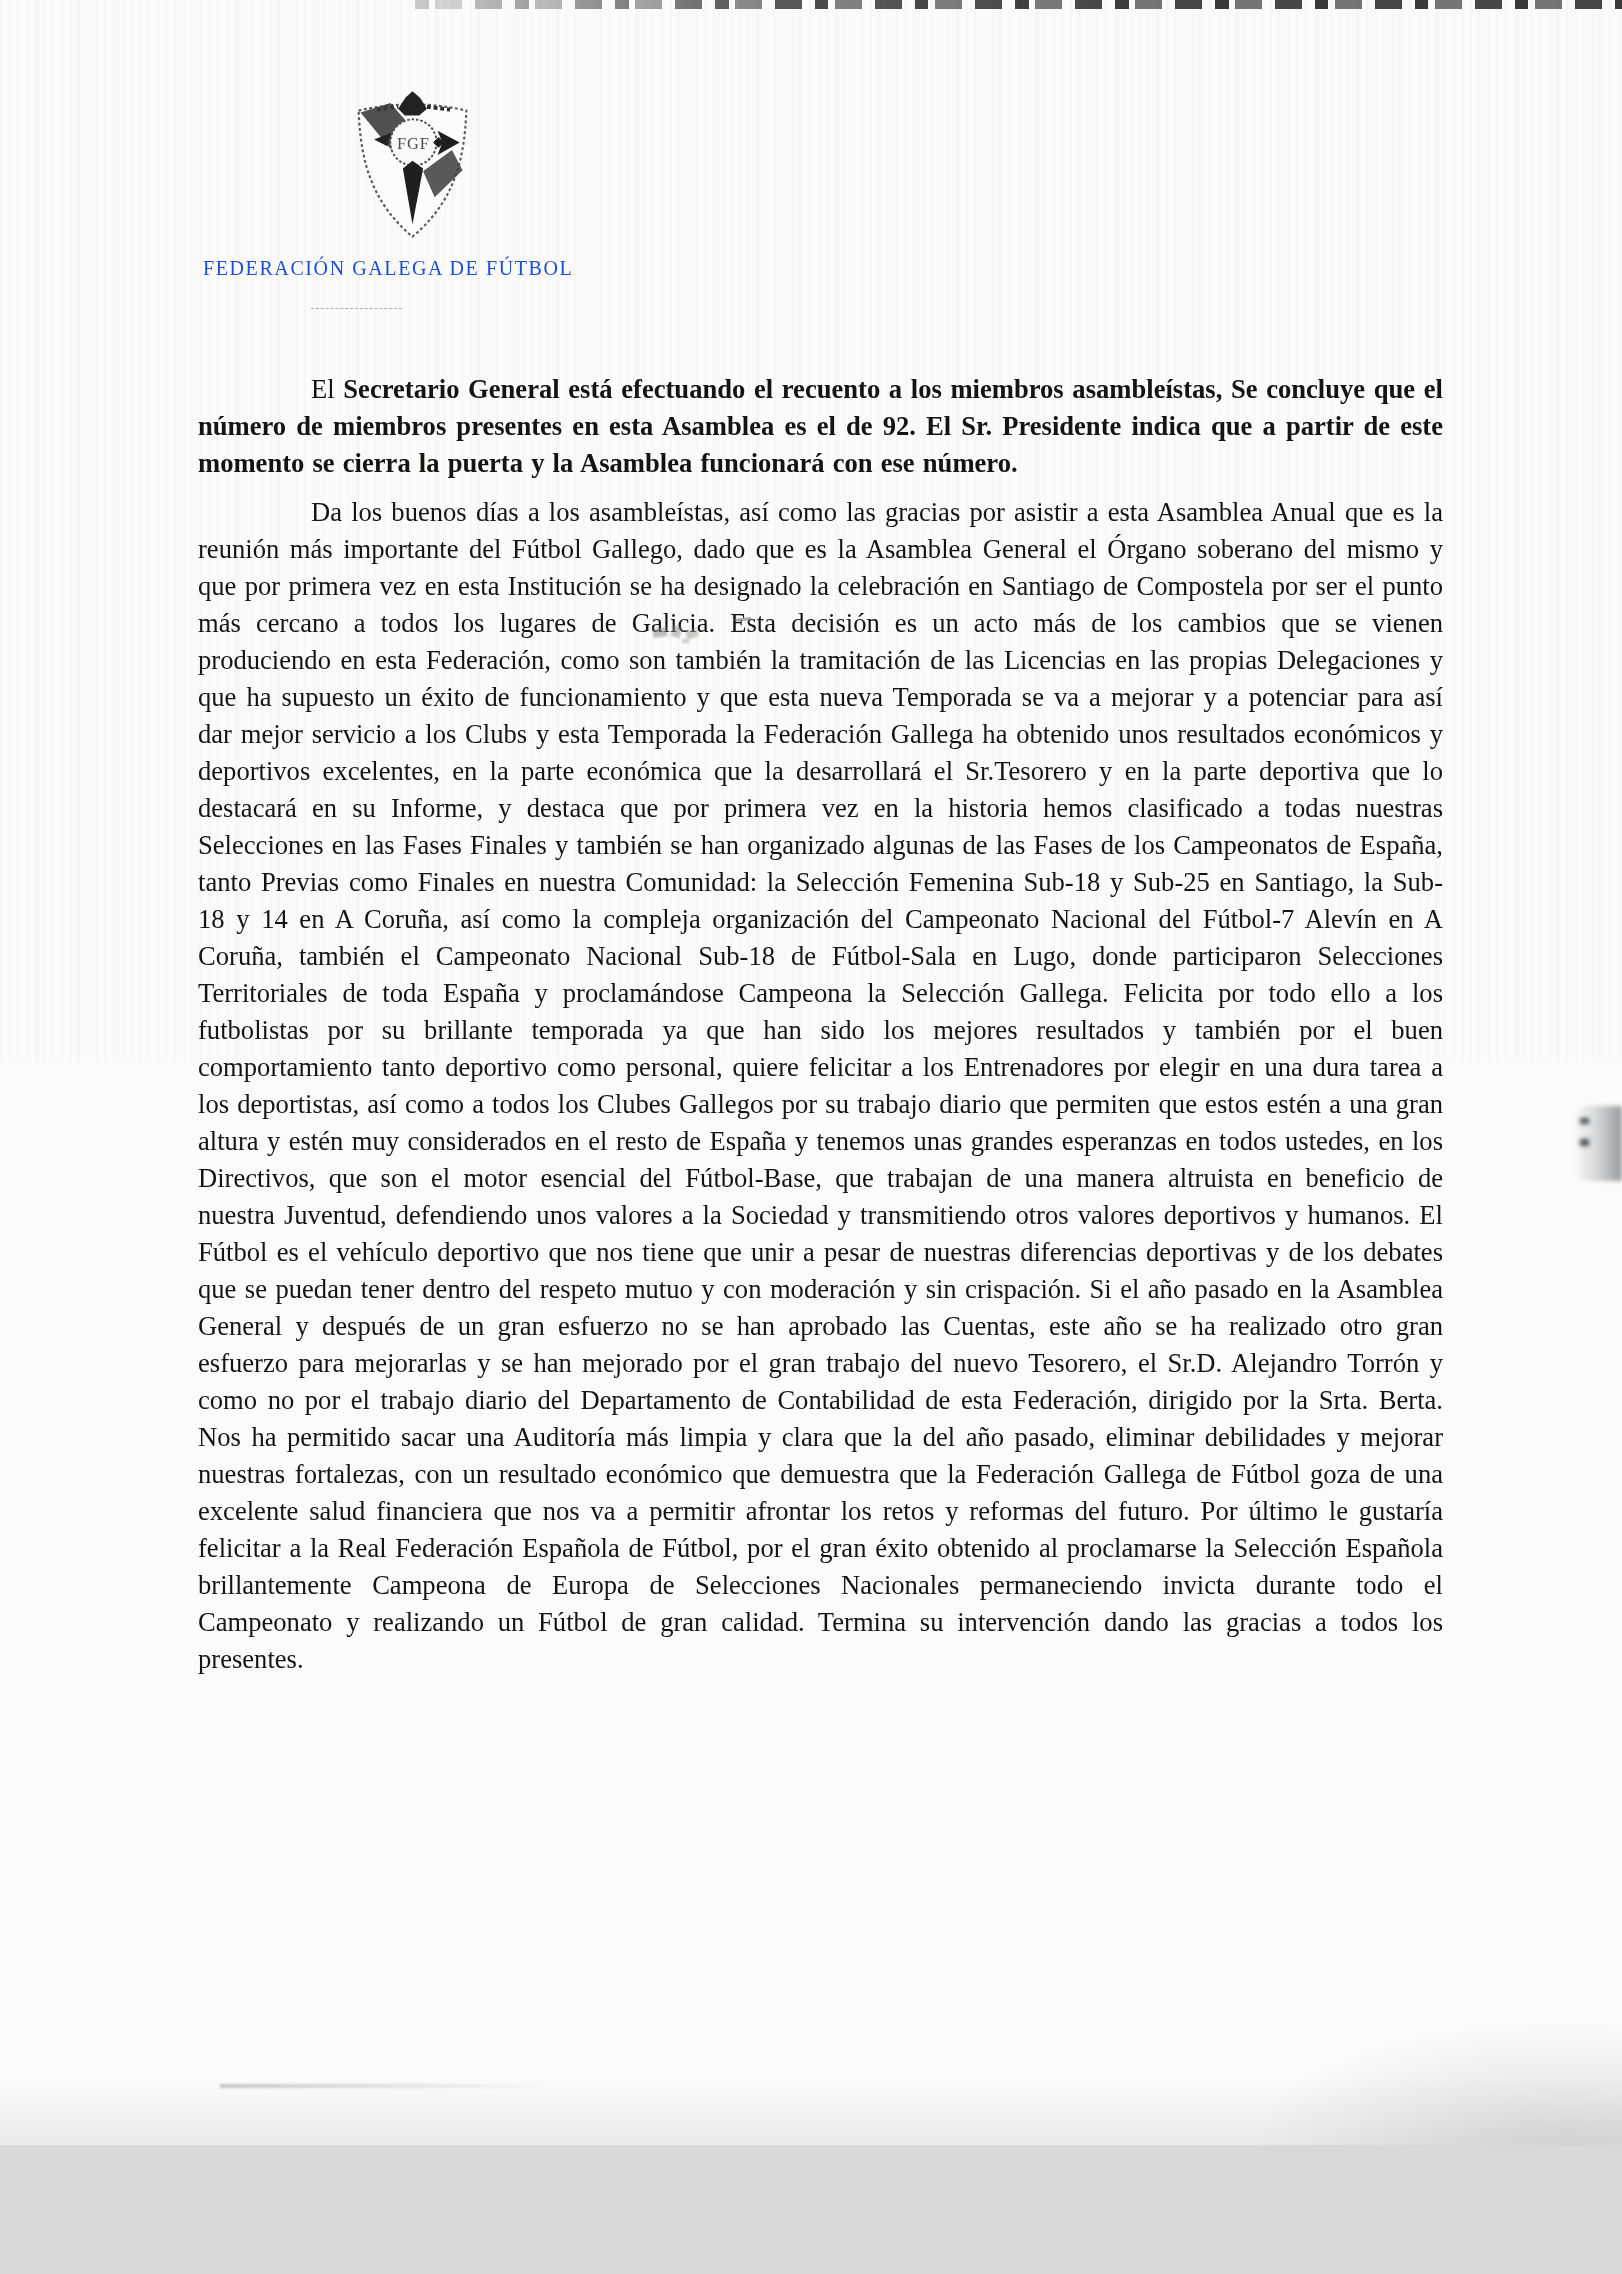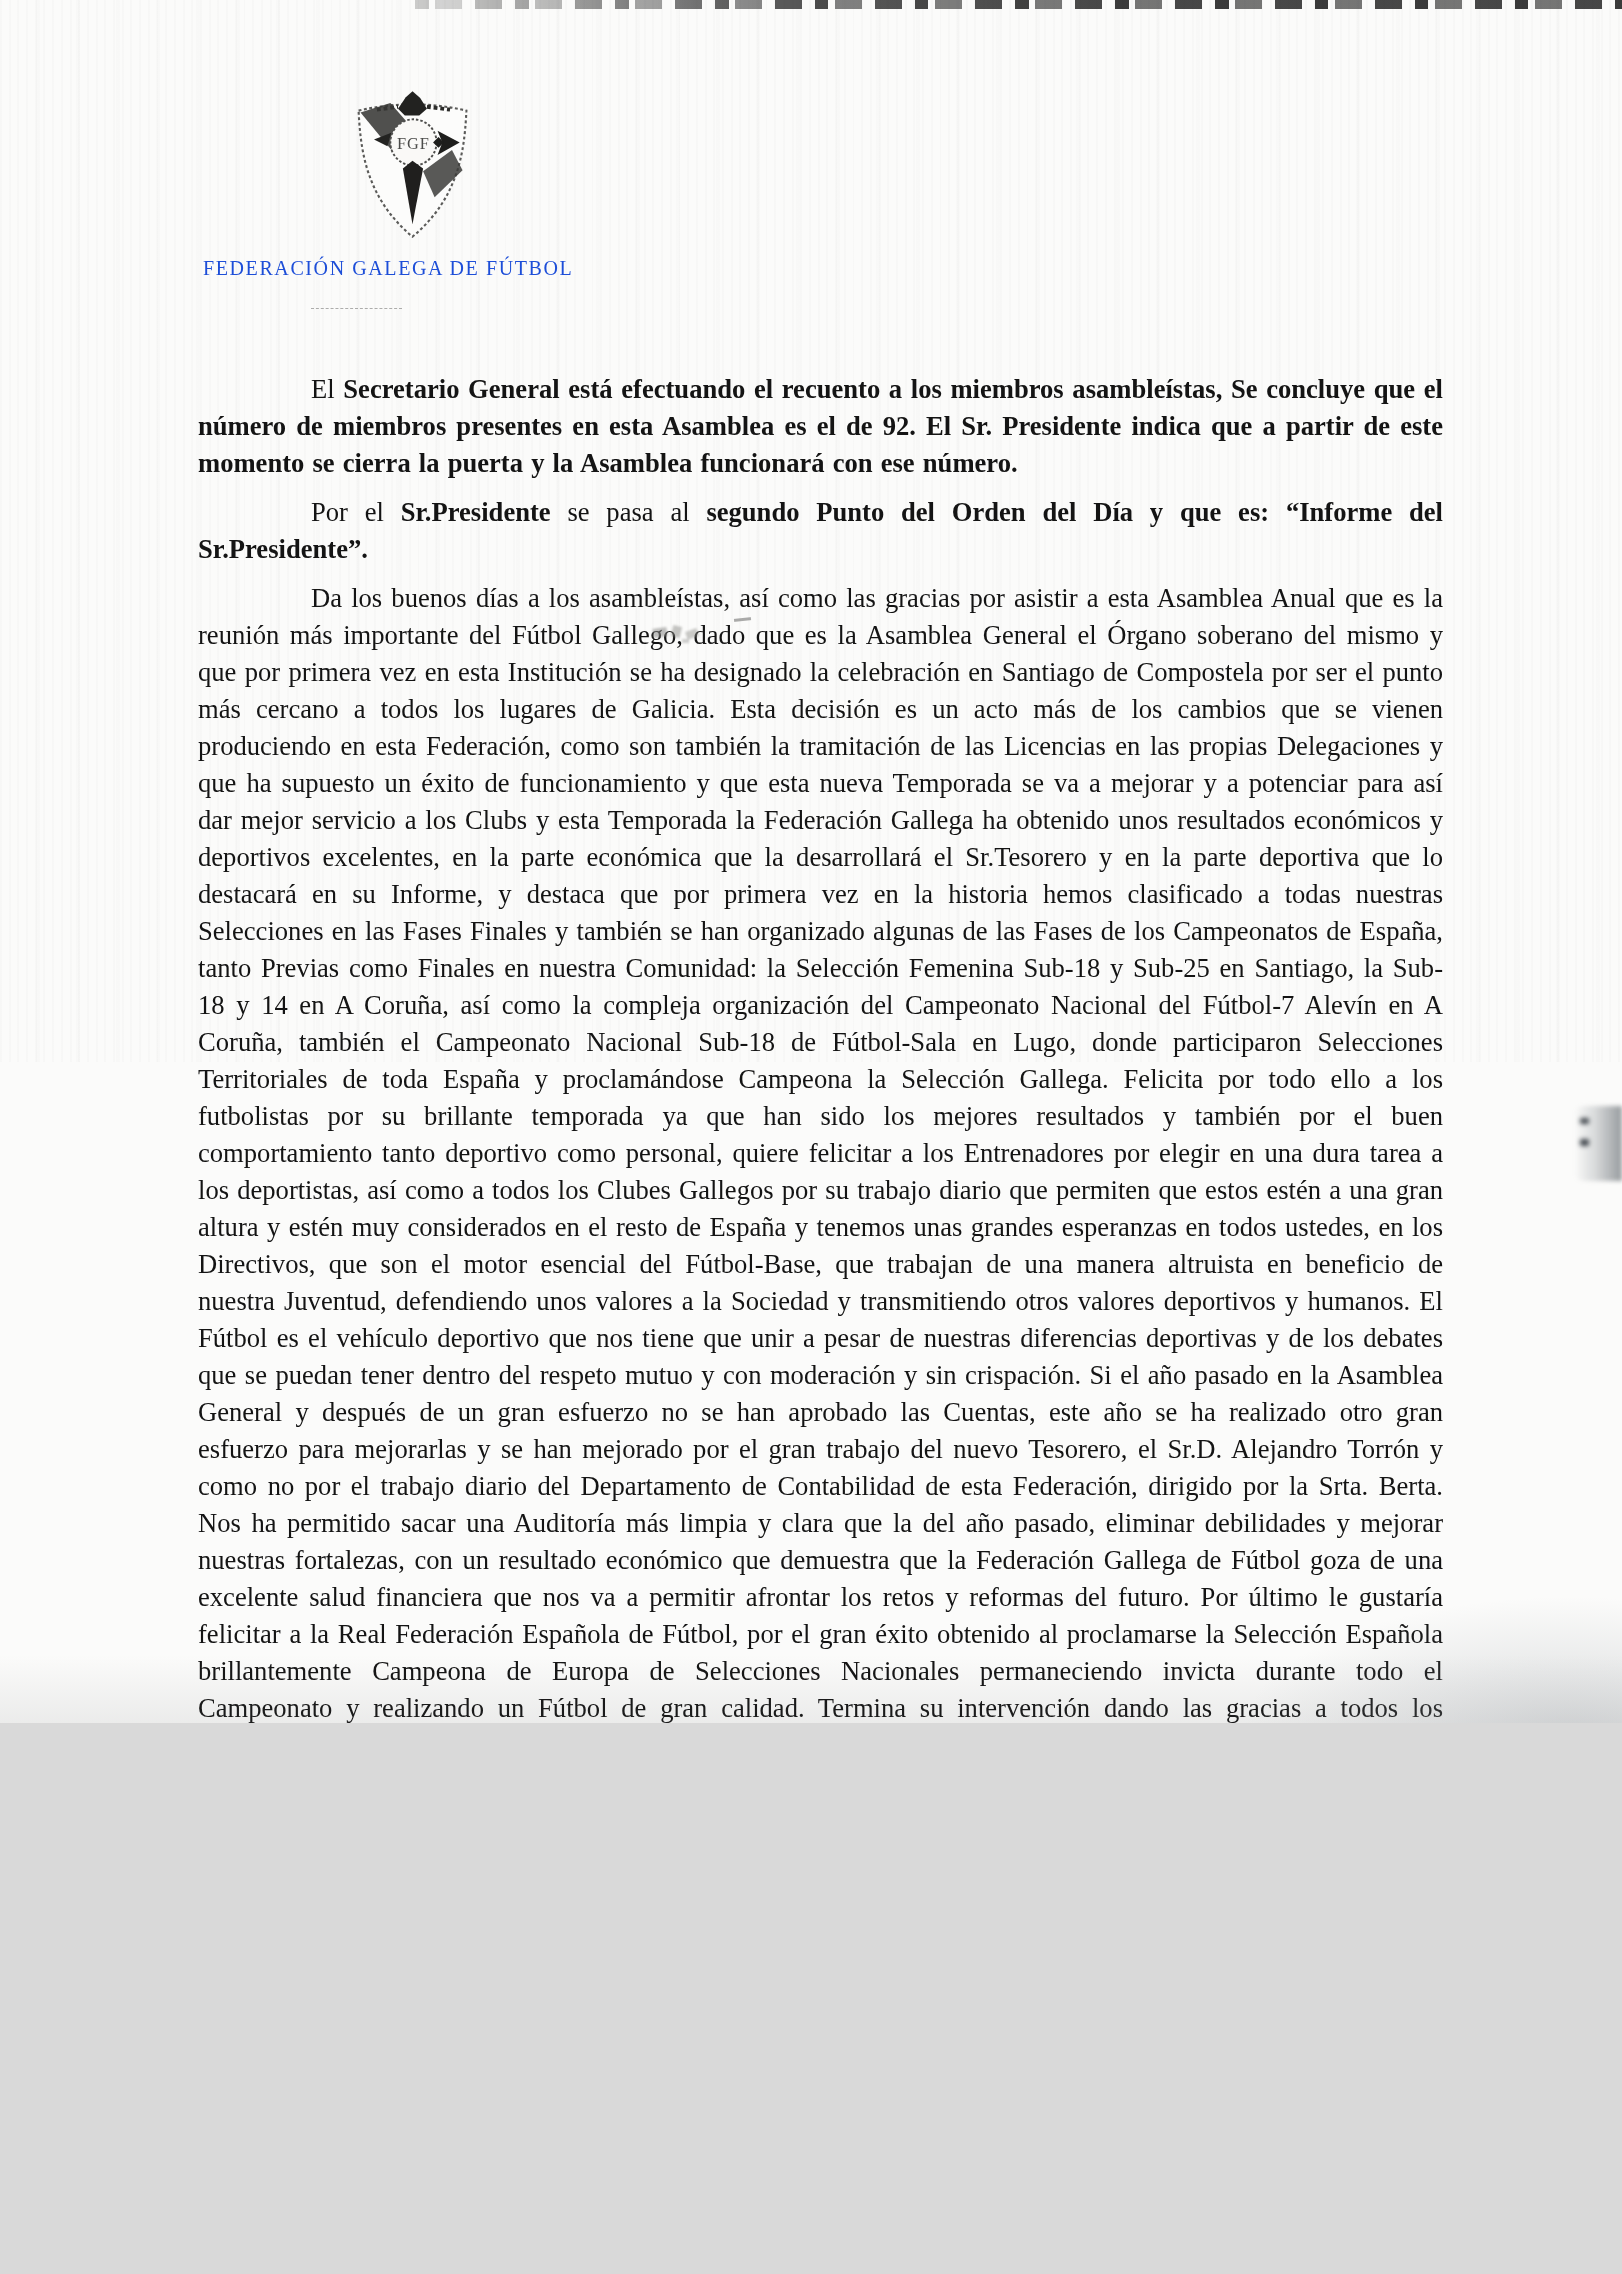--- a/index.html
+++ b/index.html
@@ -1,18 +1,18 @@
 <!DOCTYPE html>
 <html lang="es"><head>
 <meta charset="utf-8">
 <style>
   html,body{margin:0;padding:0;background:#d9d9d9;}
   .page{
     position:relative;
-    width:1622px;height:1723px;
+    width:1622px;height:2145px;
     margin:0 auto;
     background:#fbfbfa;
     overflow:hidden;
     font-family:"Liberation Serif", serif;
     color:#141414;
   }
   
   .scan-noise{
     position:absolute;left:0;top:0;width:100%;height:1062px;
     background:
@@ -123,21 +123,20 @@
 
     <polygon points="78,85 108,63 119,84 90,112" fill="#3c3c3a" opacity="0.85"></polygon>
   </svg>
 
   <div class="org-title">FEDERACIÓN GALEGA DE FÚTBOL</div>
   <div class="title-underline"></div>
 
   <div class="body-text">
     <p class="p1"><span>El </span><span class="b">Secretario General está efectuando el recuento a los miembros asambleístas, Se concluye que el número de miembros presentes en esta Asamblea es el de 92. El Sr. Presidente indica que a partir de este momento se cierra la puerta y la Asamblea funcionará con ese número.</span></p>
 
-    <p class="p2"><span>Por el </span><span class="b">Sr.Presidente</span><span> se pasa al </span><span class="b">segundo Punto del Orden del Día y que es: </span><span class="b">“Informe del Sr.Presidente”.</span></p>
 
     <p class="p3">Da los buenos días a los asambleístas, así como las gracias por asistir a esta Asamblea Anual que es la reunión más importante del Fútbol Gallego, dado que es la Asamblea General el Órgano soberano del mismo y que por primera vez en esta Institución se ha designado la celebración en Santiago de Compostela por ser el punto más cercano a todos los lugares de Galicia. Esta decisión es un acto más de los cambios que se vienen produciendo en esta Federación, como son también la tramitación de las Licencias en las propias Delegaciones y que ha supuesto un éxito de funcionamiento y que esta nueva Temporada se va a mejorar y a potenciar para así dar mejor servicio a los Clubs y esta Temporada la Federación Gallega ha obtenido unos resultados económicos y deportivos excelentes, en la parte económica que la desarrollará el Sr.Tesorero y en la parte deportiva que lo destacará en su Informe, y destaca que por primera vez en la historia hemos clasificado a todas nuestras Selecciones en las Fases Finales y también se han organizado algunas de las Fases de los Campeonatos de España, tanto Previas como Finales en nuestra Comunidad: la Selección Femenina Sub-18 y Sub-25 en Santiago, la Sub-18 y 14 en A Coruña, así como la compleja organización del Campeonato Nacional del Fútbol-7 Alevín en A Coruña, también el Campeonato Nacional Sub-18 de Fútbol-Sala en Lugo, donde participaron Selecciones Territoriales de toda España y proclamándose Campeona la Selección Gallega. Felicita por todo ello a los futbolistas por su brillante temporada ya que han sido los mejores resultados y también por el buen comportamiento tanto deportivo como personal, quiere felicitar a los Entrenadores por elegir en una dura tarea a los deportistas, así como a todos los Clubes Gallegos por su trabajo diario que permiten que estos estén a una gran altura y estén muy considerados en el resto de España y tenemos unas grandes esperanzas en todos ustedes, en los Directivos, que son el motor esencial del Fútbol-Base, que trabajan de una manera altruista en beneficio de nuestra Juventud, defendiendo unos valores a la Sociedad y transmitiendo otros valores deportivos y humanos. El Fútbol es el vehículo deportivo que nos tiene que unir a pesar de nuestras diferencias deportivas y de los debates que se puedan tener dentro del respeto mutuo y con moderación y sin crispación. Si el año pasado en la Asamblea General y después de un gran esfuerzo no se han aprobado las Cuentas, este año se ha realizado otro gran esfuerzo para mejorarlas y se han mejorado por el gran trabajo del nuevo Tesorero, el Sr.D. Alejandro Torrón y como no por el trabajo diario del Departamento de Contabilidad de esta Federación, dirigido por la Srta. Berta. Nos ha permitido sacar una Auditoría más limpia y clara que la del año pasado, eliminar debilidades y mejorar nuestras fortalezas, con un resultado económico que demuestra que la Federación Gallega de Fútbol goza de una excelente salud financiera que nos va a permitir afrontar los retos y reformas del futuro. Por último le gustaría felicitar a la Real Federación Española de Fútbol, por el gran éxito obtenido al proclamarse la Selección Española brillantemente Campeona de Europa de Selecciones Nacionales permaneciendo invicta durante todo el Campeonato y realizando un Fútbol de gran calidad. Termina su intervención dando las gracias a todos los presentes.</p>
   </div>
 
   <div class="smudge">
       <i></i>
       <i></i>
       <i></i>
       <i></i>
     </div>

